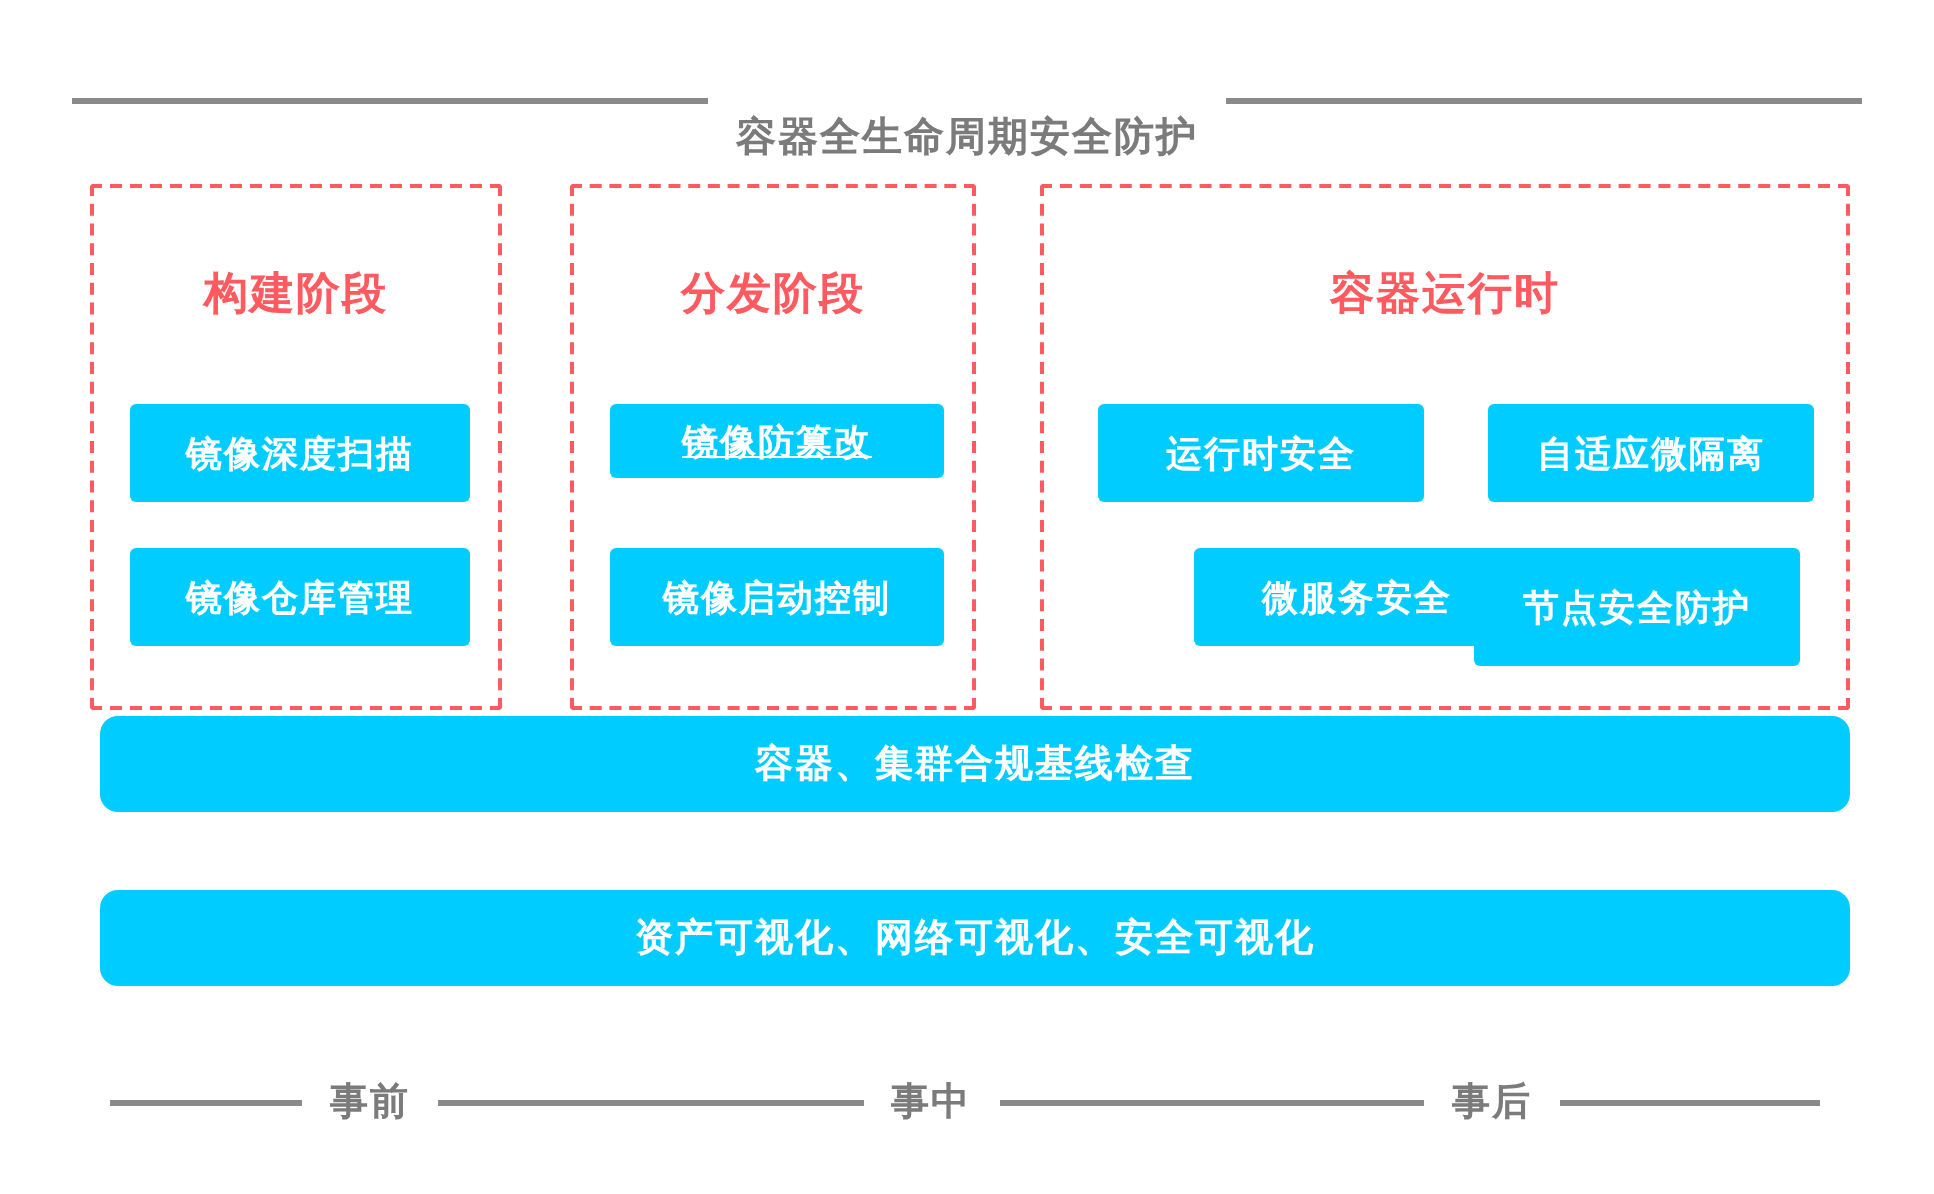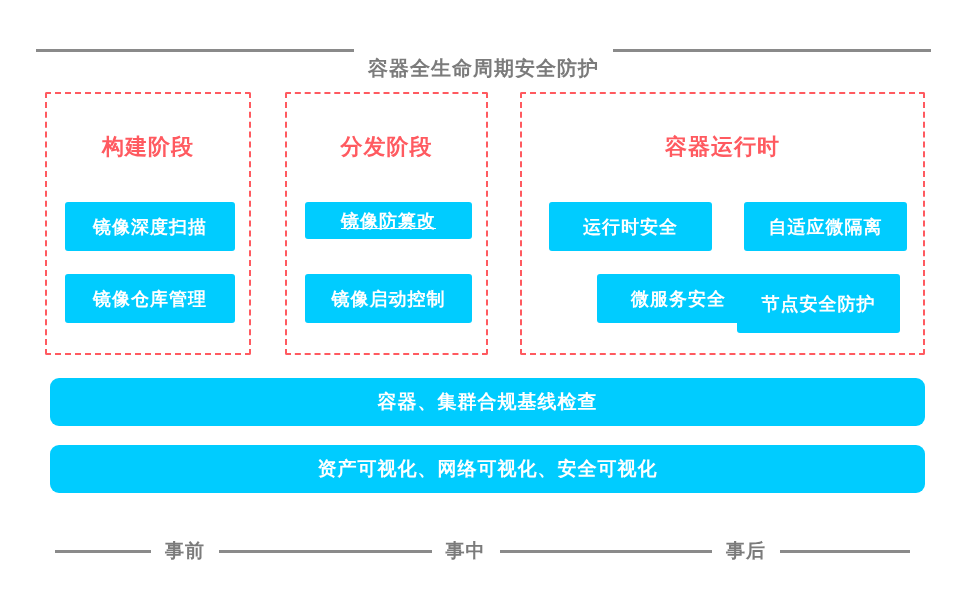--- a/index.html
+++ b/index.html
@@ -101,21 +101,21 @@
     border-radius: 9px;
     color: #ffffff;
     font-size: 19px;
     font-weight: bold;
     letter-spacing: 1px;
     display: flex;
     align-items: center;
     justify-content: center;
     box-sizing: border-box;
   }
-  #wide-bar-0 { top: 378px; }
+  #wide-bar-0 { top: 358px; }
   #wide-bar-1 { top: 445px; }
 
   
   .timeline-row {
     position: absolute;
     left: 55px;
     top: 538px;
     width: 855px;
     height: 26px;
     display: flex;

